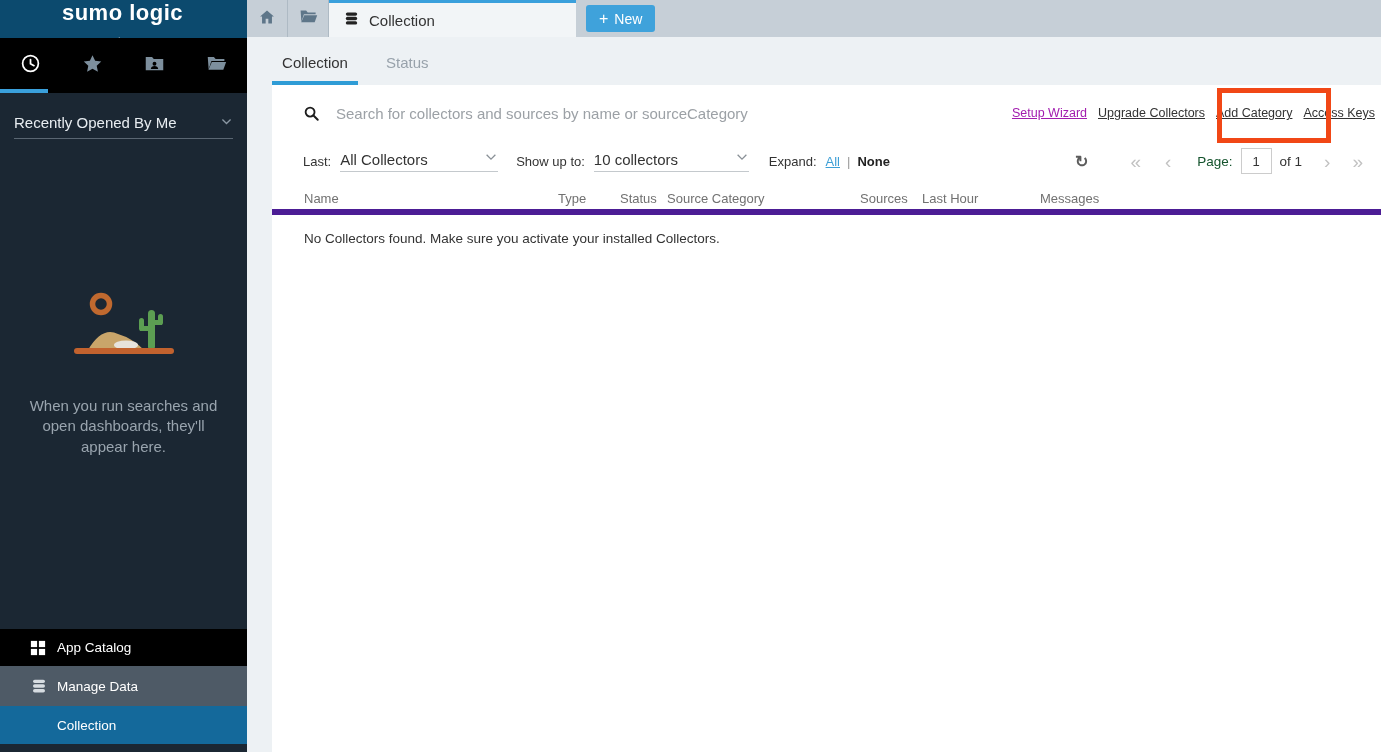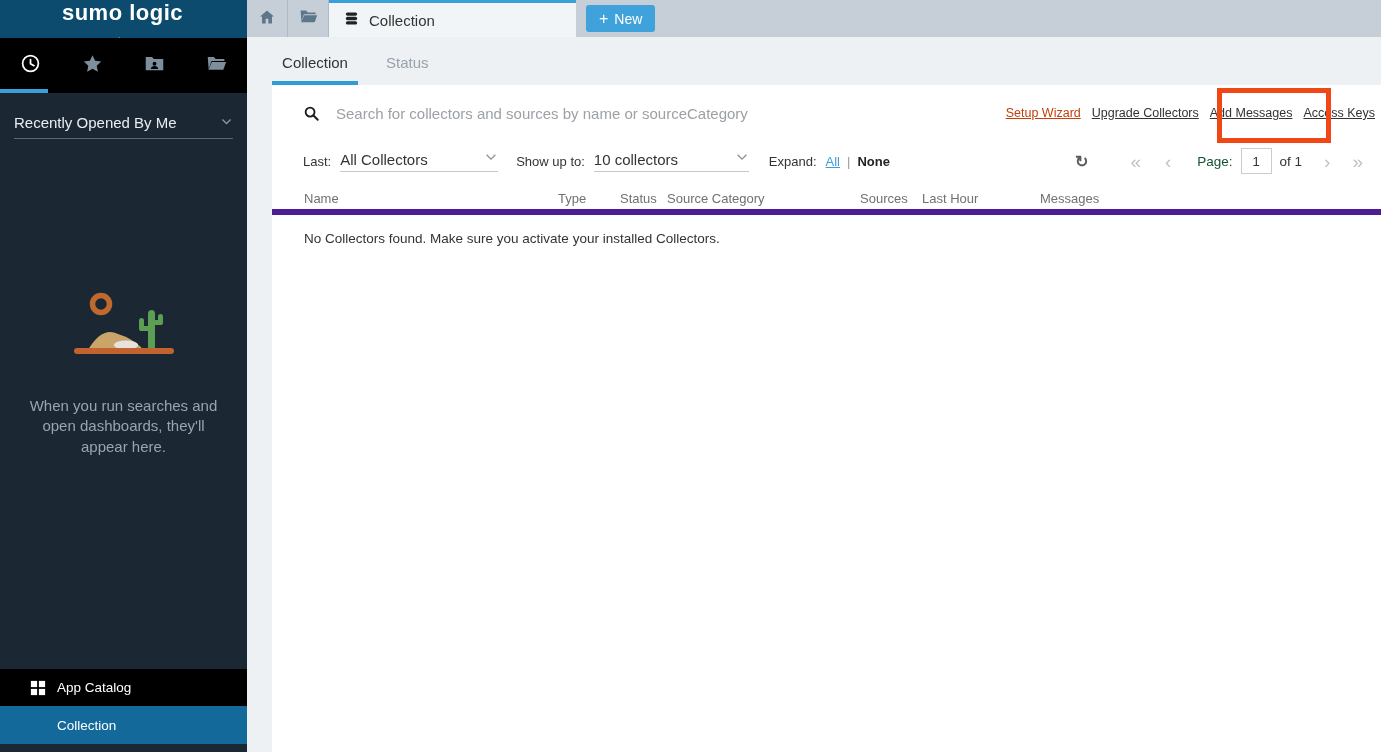--- a/index.html
+++ b/index.html
@@ -90,21 +90,21 @@
     height:56px; display:flex; align-items:center; padding:0 6px 0 31px;
   }
   .search-row .search-icon { display:flex; margin-right:16px; }
   .search-input {
     flex:1; border:none; outline:none; font-size:15px; color:#333;
     font-family:inherit; background:transparent; min-width:100px;
   }
   .search-input::placeholder { color:#9CA1A6; opacity:1; }
   .quick-links { display:flex; align-items:center; gap:11px; white-space:nowrap; }
   .quick-links a { font-size:12.5px; text-decoration:underline; cursor:pointer; }
-  .link-blue { color:#c2410c; }
+  .link-blue { color:#a21caf; }
   .link-dark { color:#333; }
 
   
   .controls-row {
     display:flex; align-items:center; padding:0 8px 0 31px; height:36px; margin-top:2px;
   }
   .ctl-label { font-size:13px; color:#333; margin-right:9px; white-space:nowrap; }
   .dropdown {
     display:flex; align-items:center; justify-content:space-between;
     border-bottom:1px solid #C4C9CD; padding-bottom:3px; cursor:pointer;
@@ -222,20 +222,32 @@
             <g fill="#fff">
               <rect x="1" y="1" width="7" height="7"></rect>
               <rect x="10" y="1" width="7" height="7"></rect>
               <rect x="1" y="10" width="7" height="7"></rect>
               <rect x="10" y="10" width="7" height="7"></rect>
             </g>
           </svg>
       </span>
       <span class="nav-label">App Catalog</span>
     </div>
+    <div class="nav-row nav-manage-data">
+      <span class="nav-icon">
+        <svg viewBox="0 0 24 24" width="18" height="18">
+            <g fill="#D6DCE1">
+              <rect x="4" y="3.5" width="16" height="4.6" rx="2.3"></rect>
+              <rect x="4" y="9.7" width="16" height="4.6" rx="2.3"></rect>
+              <rect x="4" y="15.9" width="16" height="4.6" rx="2.3"></rect>
+            </g>
+          </svg>
+      </span>
+      <span class="nav-label">Manage Data</span>
+    </div>
     <div class="nav-row nav-collection">
       <span class="nav-label">Collection</span>
     </div>
   </div>
 </div>
 
 <div class="main">
 
   <div class="tabstrip">
     <div class="strip-btn">
@@ -287,21 +299,21 @@
       <span class="search-icon">
         <svg viewBox="0 0 24 24" width="17" height="17">
             <circle cx="10" cy="10" r="6.3" fill="none" stroke="#1d1d1d" stroke-width="2.6"></circle>
             <path d="M14.8 14.8l6 6" stroke="#1d1d1d" stroke-width="2.8" stroke-linecap="round"></path>
           </svg>
       </span>
       <input class="search-input" type="text" placeholder="Search for collectors and sources by name or sourceCategory" style="">
       <div class="quick-links">
         <a class="link-blue">Setup Wizard</a>
         <a class="link-dark">Upgrade Collectors</a>
-        <a class="link-dark">Add Messages</a>
+        <a class="link-dark">Add Category</a>
         <a class="link-dark">Access Keys</a>
       </div>
     </div>
 
     <div class="controls-row">
       <span class="ctl-label">Last:</span>
       <div class="dropdown dd-show">
         <span class="dd-value">All Collectors</span>
         <span>
           <svg viewBox="0 0 16 16" width="14" height="14">

